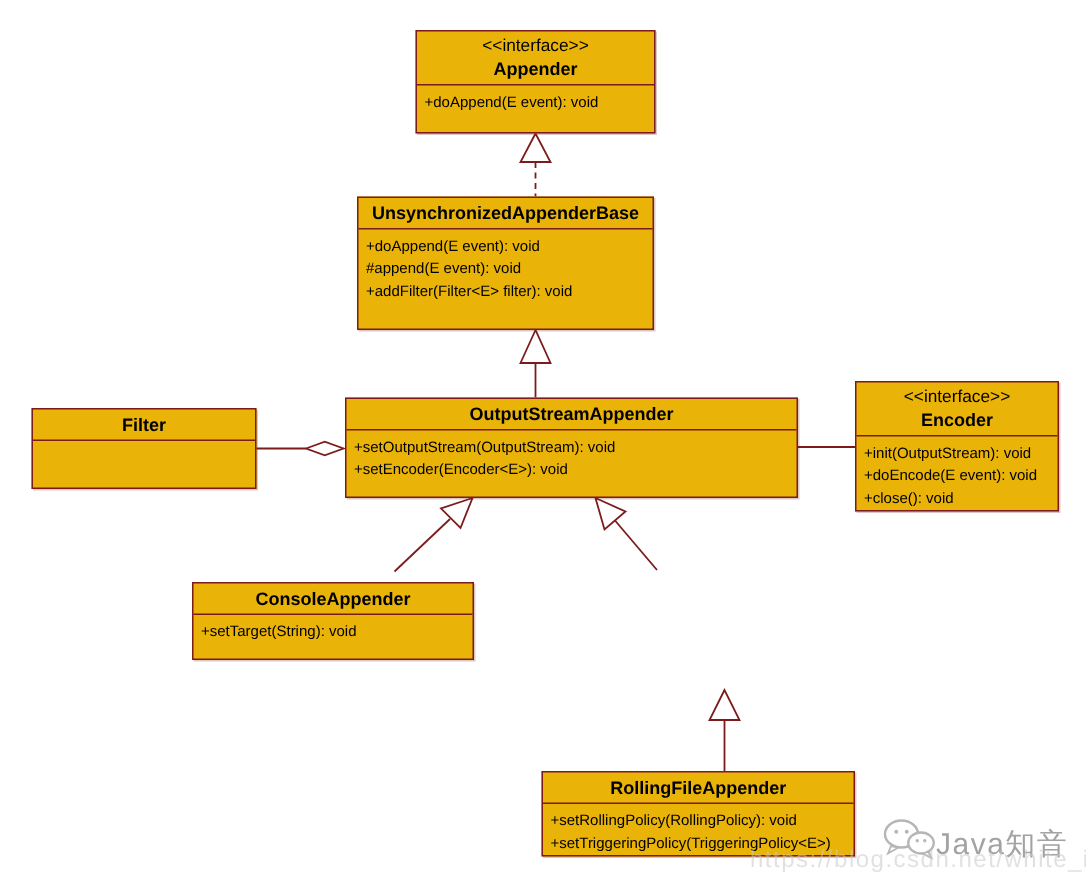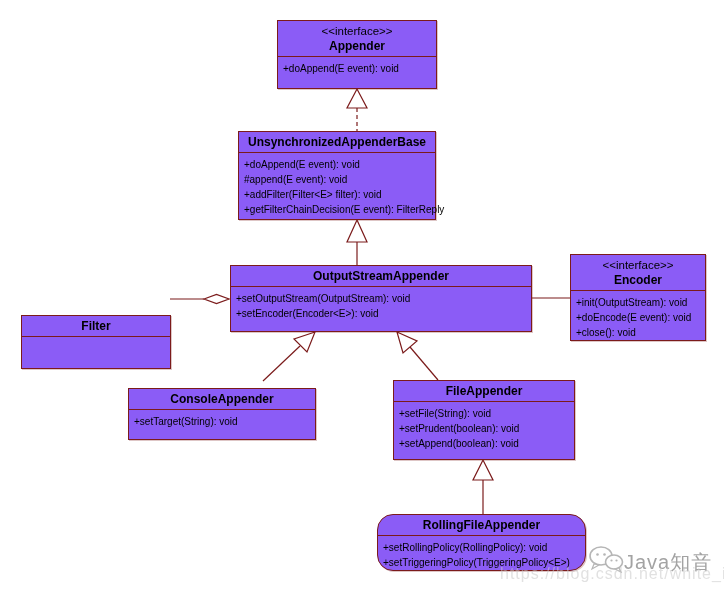--- a/index.html
+++ b/index.html
@@ -2,21 +2,21 @@
 <html><head>
 <meta charset="utf-8">
 <style>
   html,body{margin:0;padding:0;background:#ffffff;}
   #canvas{
     position:relative;width:724px;height:596px;background:#ffffff;overflow:hidden;
     font-family:"Liberation Sans","DejaVu Sans",sans-serif;color:#000;
   }
   svg.layer{position:absolute;left:0;top:0;pointer-events:none;}
   .cls{
-    position:absolute;background:#8b5cf6;border:1px solid #7B1B1B;
+    position:absolute;background:#eab308;border:1px solid #7B1B1B;
     box-sizing:border-box;box-shadow:1px 1px 0 rgba(123,27,27,.25);
   }
   .hd{
     border-bottom:1px solid #7B1B1B;text-align:center;
     font-weight:bold;font-size:12px;line-height:15px;padding:3px 4px 2px 4px;
   }
   .stereo{font-weight:normal;font-size:11.5px;}
   .methods{padding:4px 5px 0 5px;font-size:10px;line-height:15px;white-space:nowrap;}
   .wm-brand{
     position:absolute;left:624px;top:549px;font-size:20px;color:#a3a3a3;
@@ -70,35 +70,34 @@
   </div>
 
   <div class="cls" style="left:238px;top:131px;width:198px;height:89px;">
     <div class="hd">
       <div>UnsynchronizedAppenderBase</div>
     </div>
     <div class="methods">
       <div>+doAppend(E event): void</div>
       <div>#append(E event): void</div>
       <div>+addFilter(Filter&lt;E&gt; filter): void</div>
-      <div>+getFilterChainDecision(E event): FilterReply</div>
     </div>
   </div>
 
   <div class="cls" style="left:230px;top:265px;width:302px;height:67px;">
     <div class="hd">
       <div>OutputStreamAppender</div>
     </div>
     <div class="methods">
       <div>+setOutputStream(OutputStream): void</div>
       <div>+setEncoder(Encoder&lt;E&gt;): void</div>
     </div>
   </div>
 
-  <div class="cls" style="left:21px;top:272px;width:150px;height:54px;margin-top:43px;">
+  <div class="cls" style="left:21px;top:272px;width:150px;height:54px;">
     <div class="hd">
       <div>Filter</div>
     </div>
   </div>
 
   <div class="cls" style="left:570px;top:254px;width:136px;height:87px;">
     <div class="hd">
       <div class="stereo">&lt;&lt;interface&gt;&gt;</div>
       <div>Encoder</div>
     </div>
@@ -111,32 +110,22 @@
 
   <div class="cls" style="left:128px;top:388px;width:188px;height:52px;">
     <div class="hd">
       <div>ConsoleAppender</div>
     </div>
     <div class="methods">
       <div>+setTarget(String): void</div>
     </div>
   </div>
 
-  <div class="cls" style="left:393px;top:380px;width:182px;height:80px;">
-    <div class="hd">
-      <div>FileAppender</div>
-    </div>
-    <div class="methods">
-      <div>+setFile(String): void</div>
-      <div>+setPrudent(boolean): void</div>
-      <div>+setAppend(boolean): void</div>
-    </div>
-  </div>
 
-  <div class="cls" style="left:377px;top:514px;width:209px;height:57px;border-radius:16px;">
+  <div class="cls" style="left:361px;top:514px;width:209px;height:57px;">
     <div class="hd">
       <div>RollingFileAppender</div>
     </div>
     <div class="methods">
       <div>+setRollingPolicy(RollingPolicy): void</div>
       <div>+setTriggeringPolicy(TriggeringPolicy&lt;E&gt;)</div>
     </div>
   </div>
 
   <div class="wm-icon">

